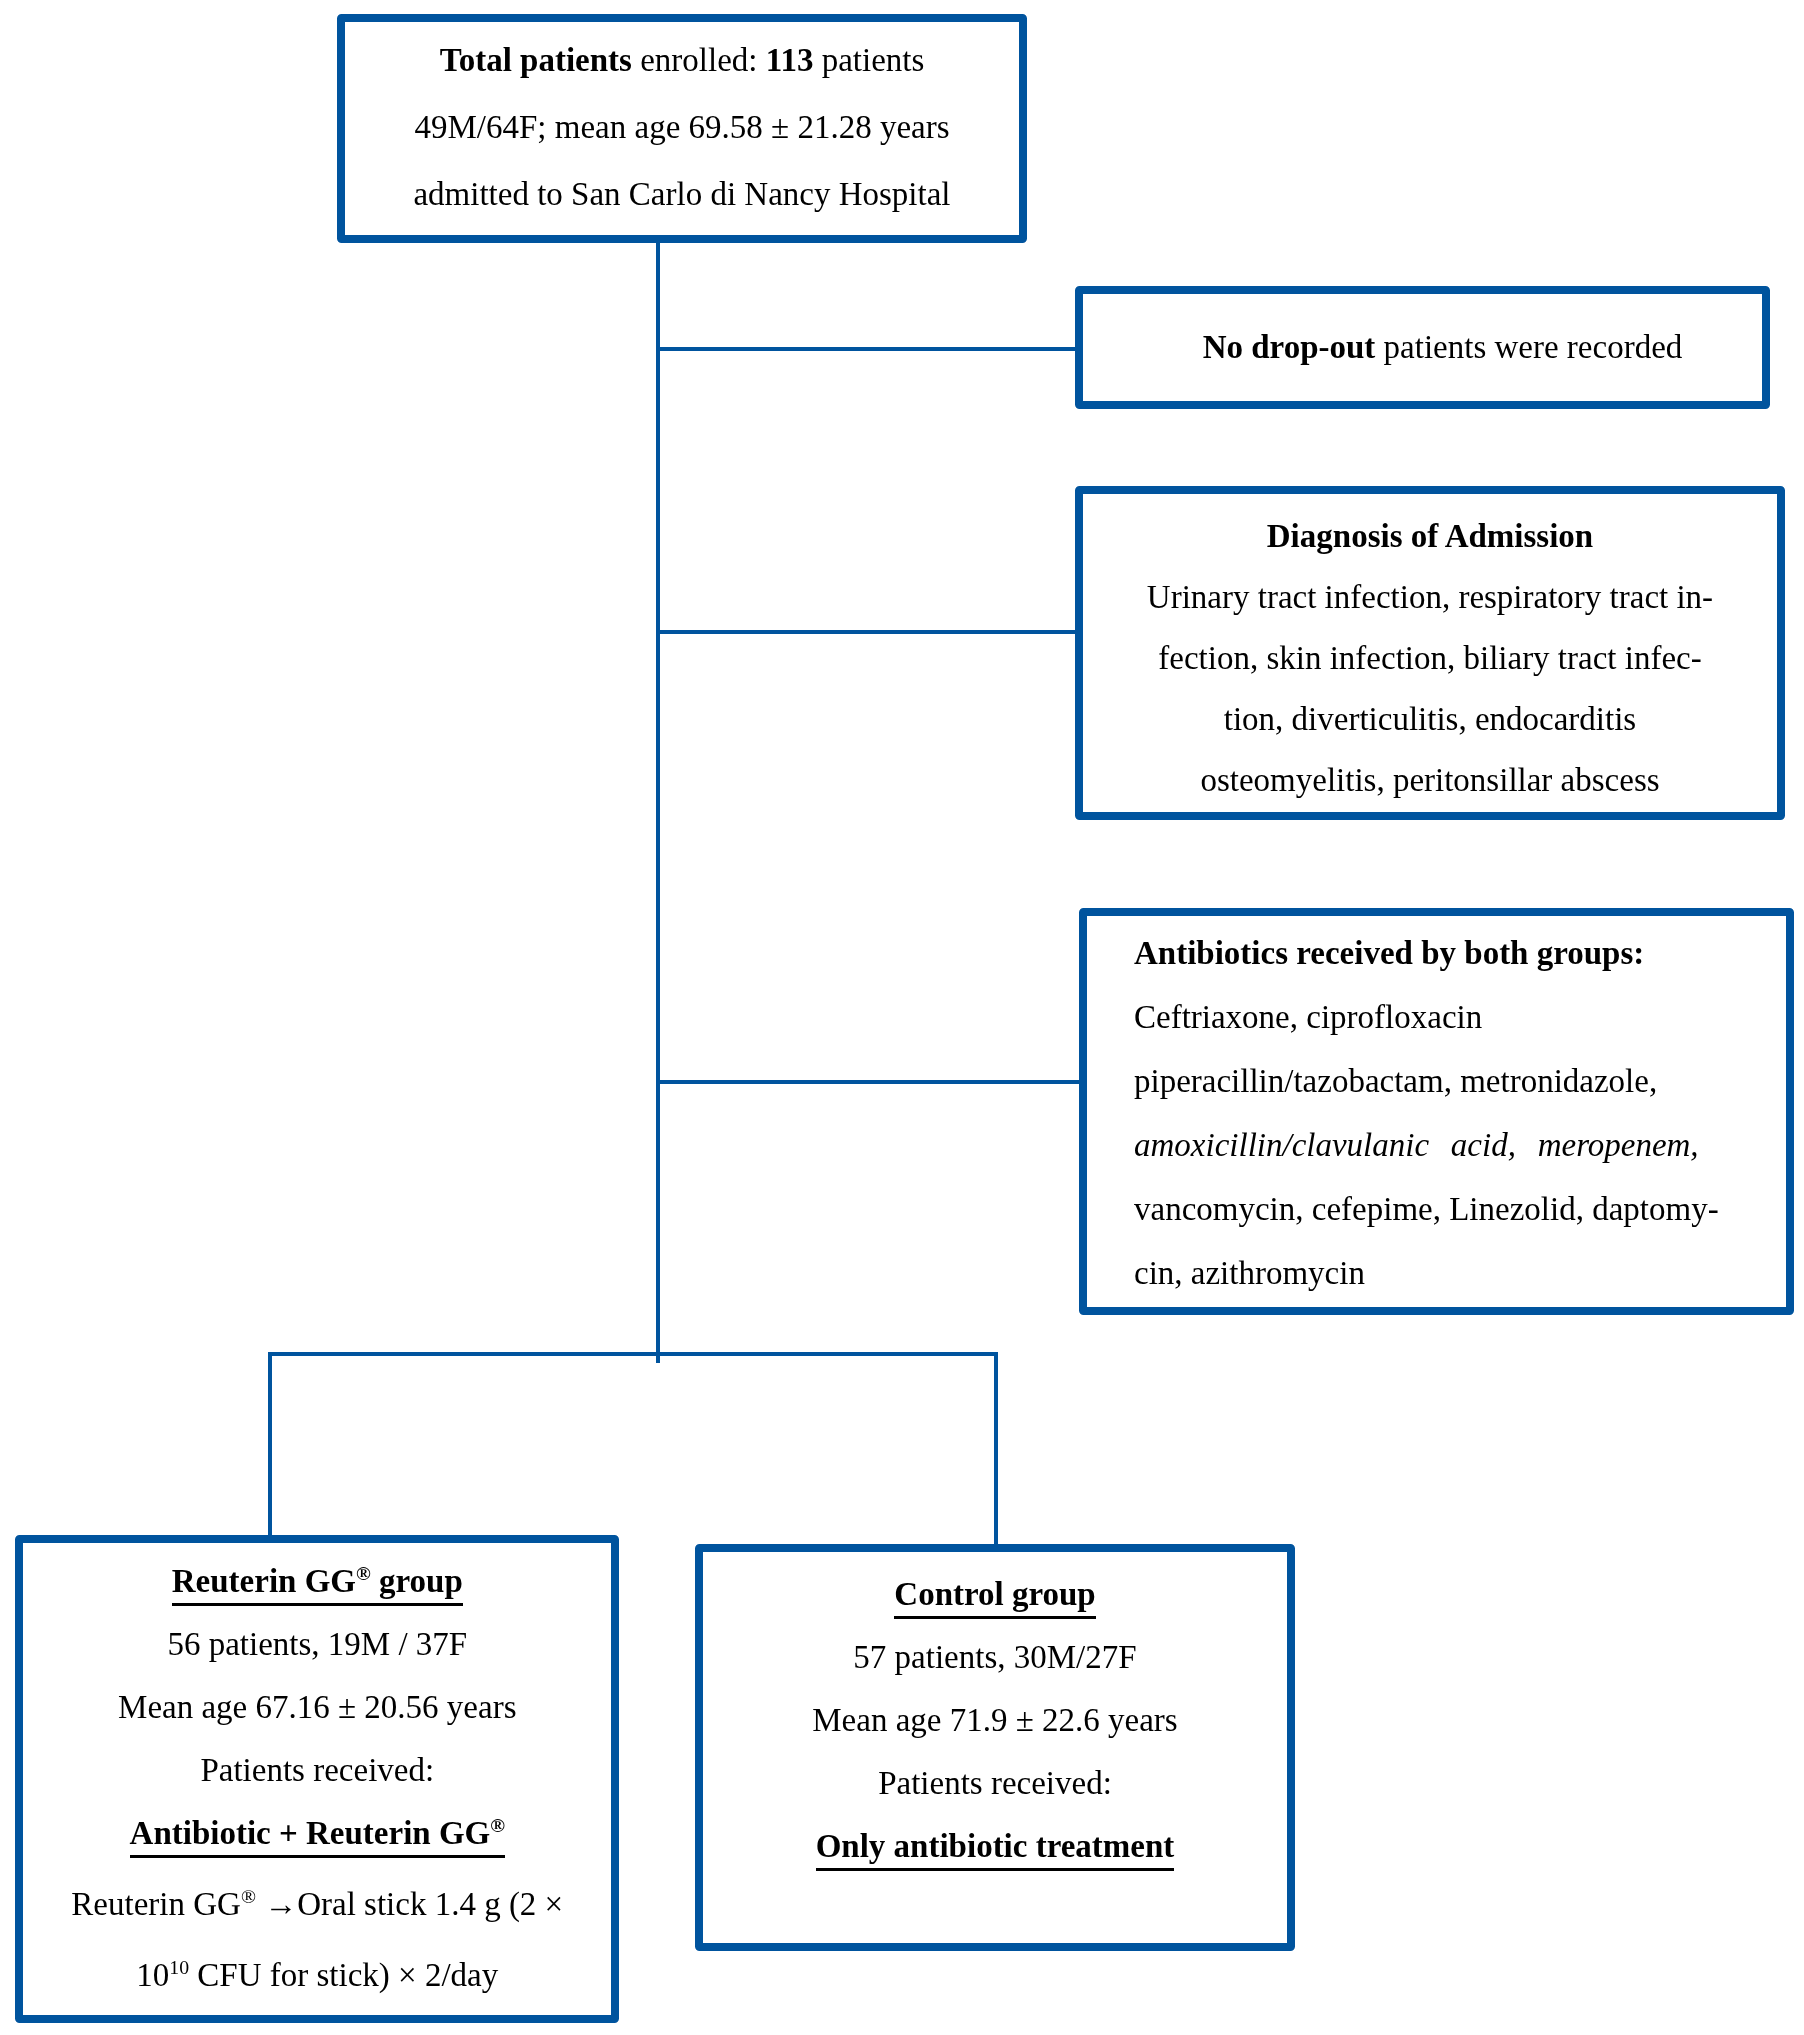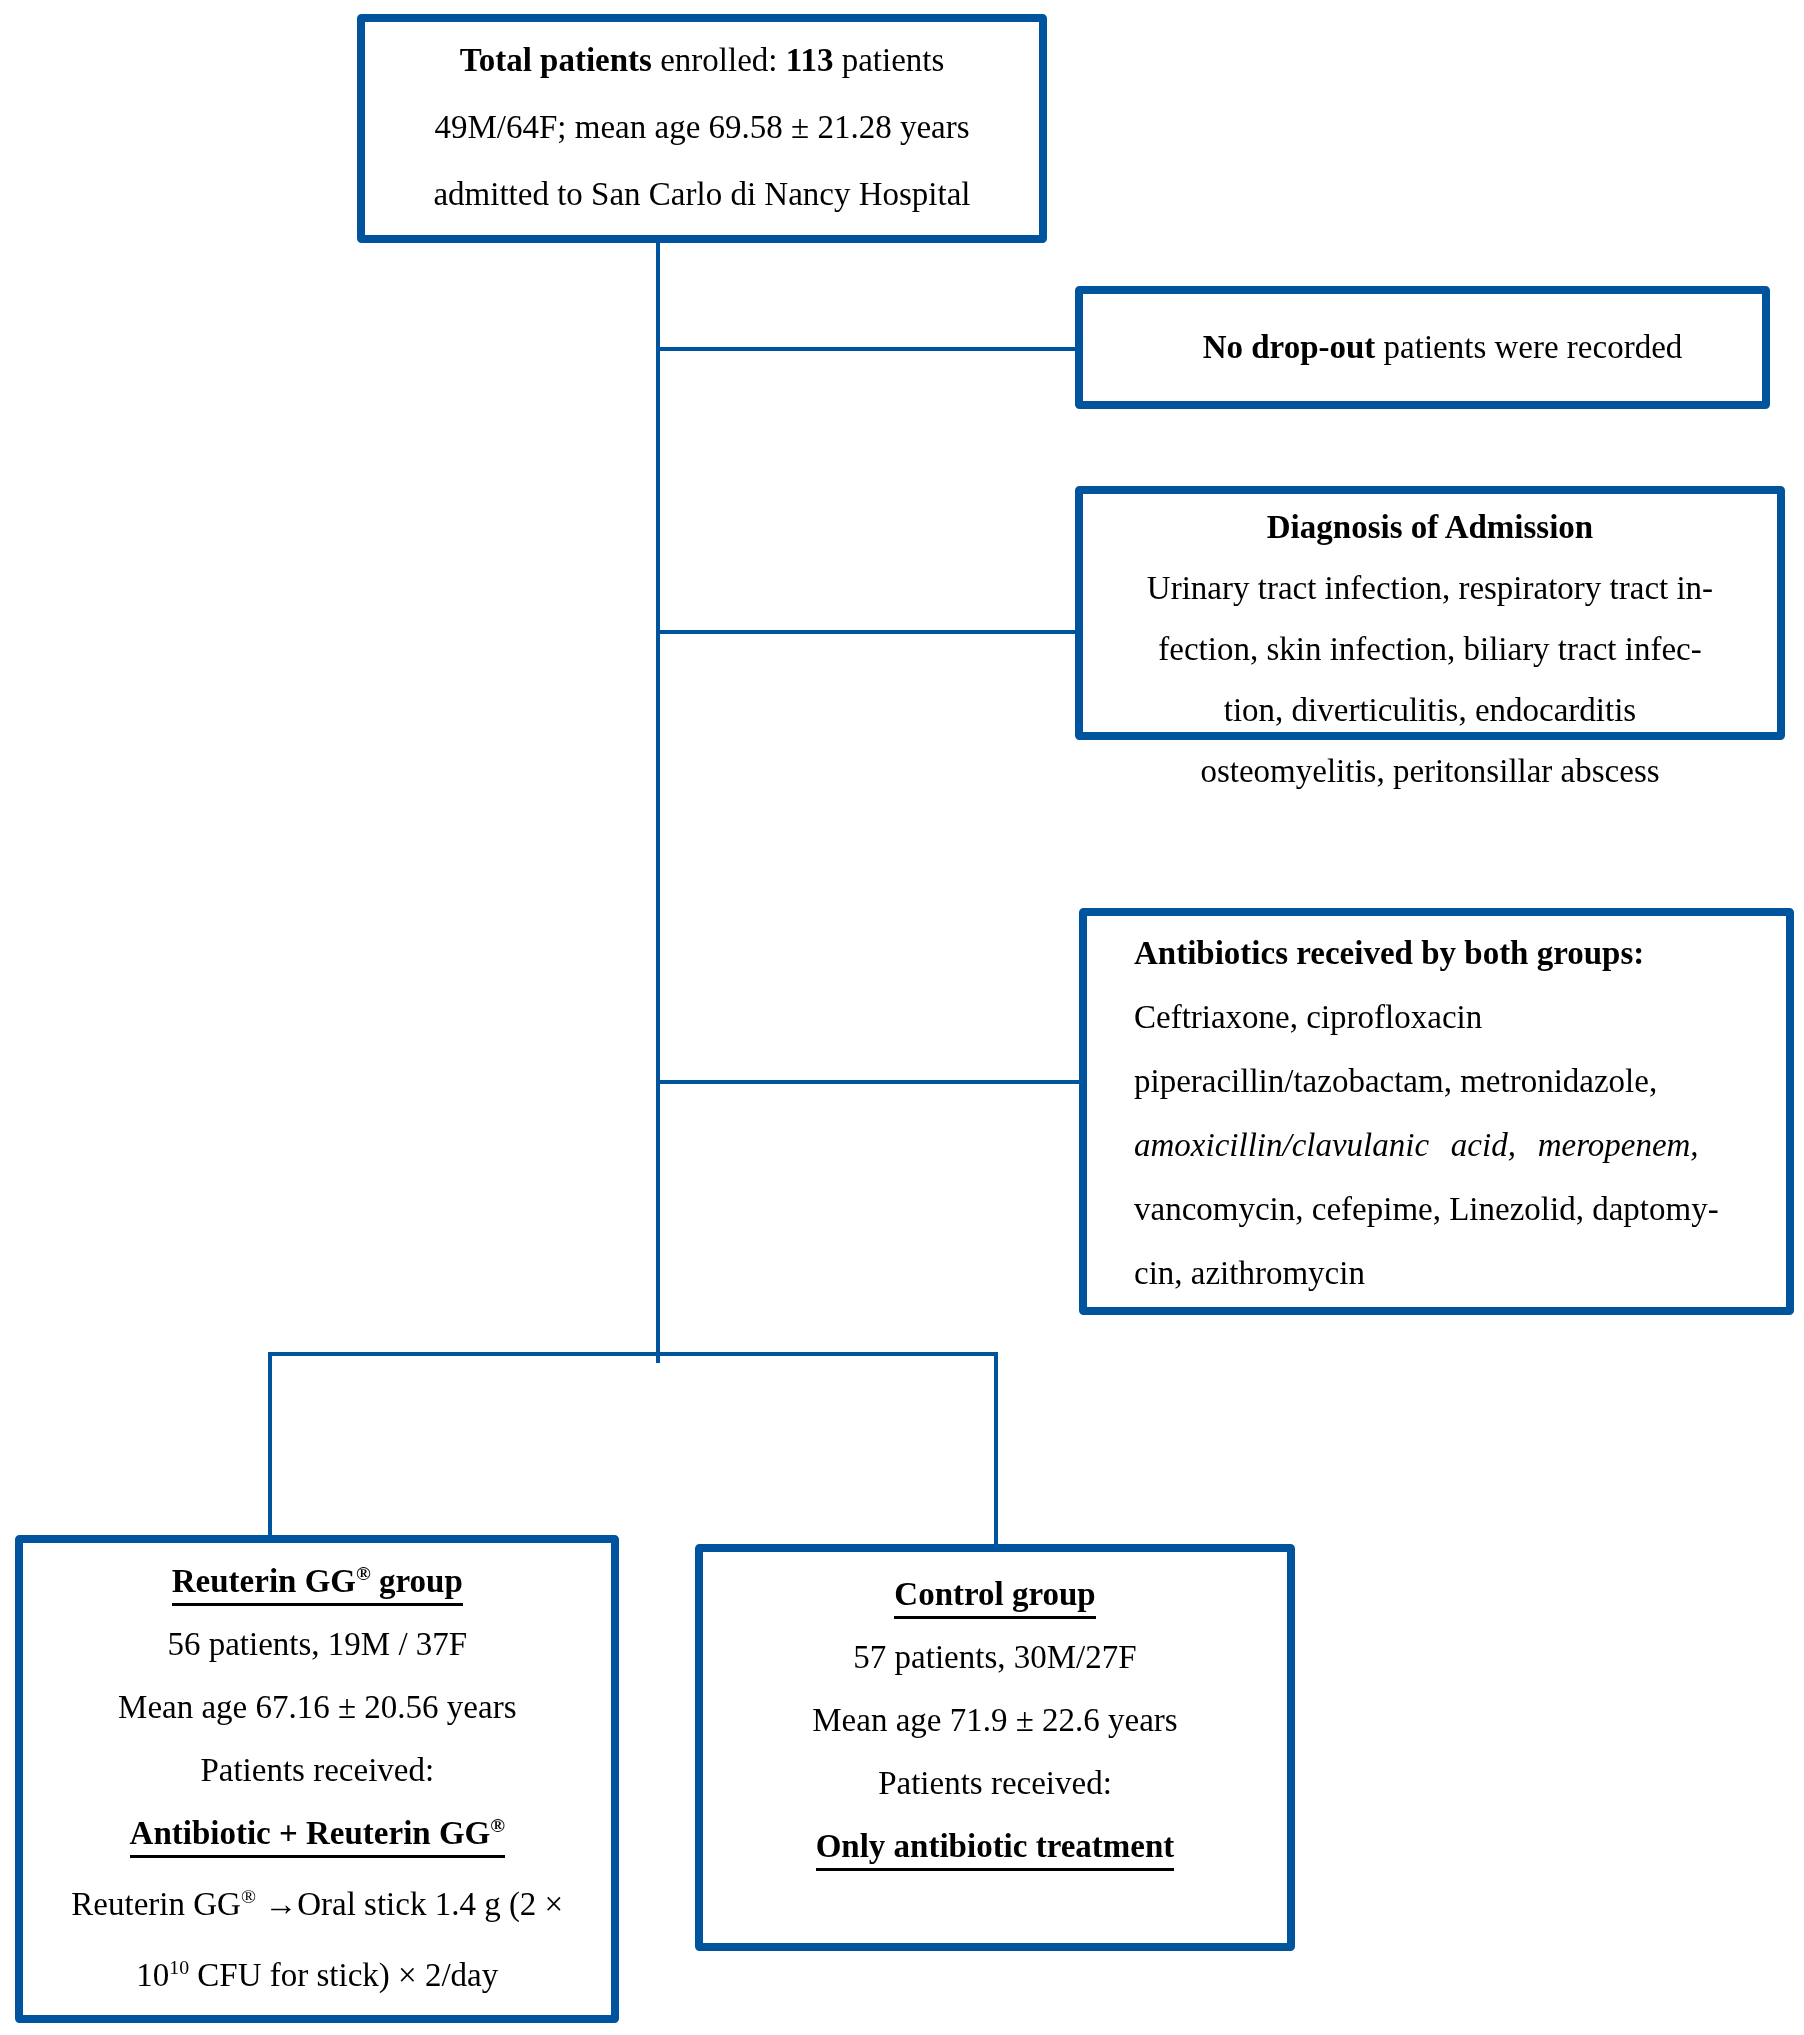--- a/index.html
+++ b/index.html
@@ -26,26 +26,26 @@
   .b { font-weight: bold; }
   .sup { font-size: 0.6em; vertical-align: 0.62em; }
   .uline {
     display: inline-block;
     border-bottom: 3.6px solid #000000;
     padding-bottom: 5px;
     line-height: 1;
   }
   .conn { position: absolute; background: #00549E; z-index: 1; }
 
-  #box-total        { left: 357px;  top: 13.5px;   width: 690px; height: 229px;  padding-top: 5.4px;  }
+  #box-total        { left: 337px;  top: 13.5px;   width: 690px; height: 229px;  padding-top: 5.4px;  }
   #box-total .line      { line-height: 67px; }
   #box-dropout      { left: 1075px; top: 286px;  width: 695px; height: 123px;
                       display: flex; align-items: center; justify-content: center; }
   #box-dropout .line    { line-height: 45px; margin-left: 40px; }
-  #box-diagnosis    { left: 1075px; top: 486px; width: 710px; height: 254px;  padding-top: 3px;  }
+  #box-diagnosis    { left: 1075px; top: 486px; width: 710px; height: 334px;  padding-top: 12px;  }
   #box-diagnosis .line  { line-height: 61px; }
   #box-antibiotics  { left: 1079px; top: 908px; width: 715px; height: 407px;
                       text-align: left; padding: 4.5px 18px 0 47px; }
   #box-antibiotics .line{ line-height: 64px; }
   #box-reuterin     { left: 15.3px;   top: 1535px; width: 604px; height: 488px; padding-top: 7.2px;  }
   #box-reuterin .line   { line-height: 63px; }
   #box-control      { left: 695px; top: 1544px; width: 600px; height: 407px;  padding-top: 10.8px;  }
   #box-control .line    { line-height: 63px; }
 
   #conn-trunk       { left: 656px; top: 243px;  width: 3.6px;    height: 1120px; }

